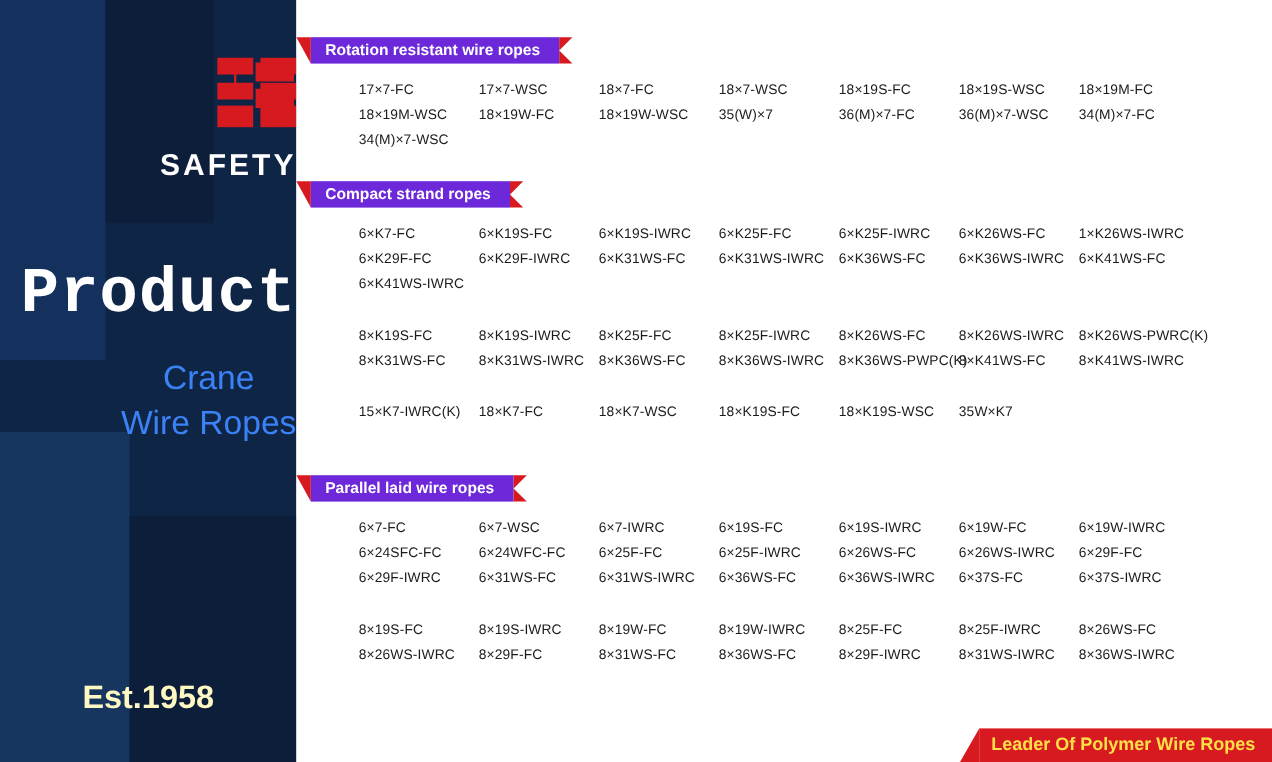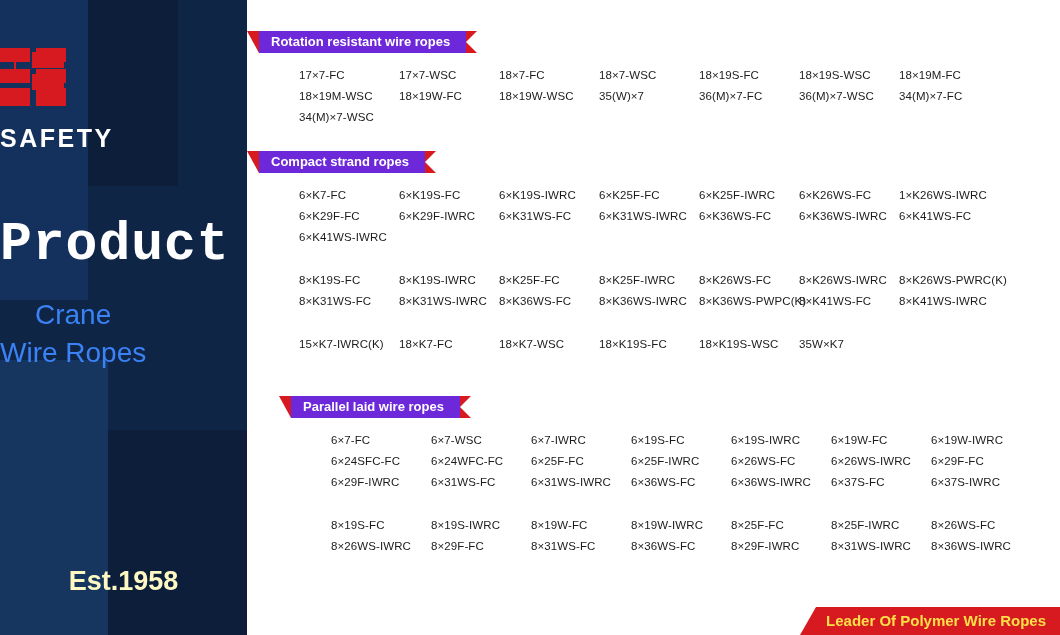--- a/index.html
+++ b/index.html
@@ -47,21 +47,21 @@
     width: 139px; height: 205px;
     background: #0c1e3a;
   }
   .lp-content {
     position: absolute;
     left: 0; top: 0;
     width: 247px; height: 635px;
     z-index: 4;
     display: flex;
     flex-direction: column;
-    align-items: flex-start;
+    align-items: flex-end;
   }
 
   .logo-wrap {
     margin-top: 48px;
     width: 66px; height: 60px;
     position: relative;
   }
   .logo-wrap svg { display: block; }
 
   .brand-name {
@@ -273,21 +273,21 @@
       <div class="grid" style="margin-top:6px;">
         <div class="cell">15×K7-IWRC(K)</div>
         <div class="cell">18×K7-FC</div>
         <div class="cell">18×K7-WSC</div>
         <div class="cell">18×K19S-FC</div>
         <div class="cell">18×K19S-WSC</div>
         <div class="cell">35W×K7</div>
       </div>
     </div>
 
-    <div class="section" style="left:0; top:396px; width:813px;padding-left:32px;">
+    <div class="section" style="left:0; top:396px; width:813px;">
       <div class="ribbon">Parallel laid wire ropes</div>
       <div class="grid">
         <div class="cell">6×7-FC</div>
         <div class="cell">6×7-WSC</div>
         <div class="cell">6×7-IWRC</div>
         <div class="cell">6×19S-FC</div>
         <div class="cell">6×19S-IWRC</div>
         <div class="cell">6×19W-FC</div>
         <div class="cell">6×19W-IWRC</div>
         <div class="cell">6×24SFC-FC</div>

